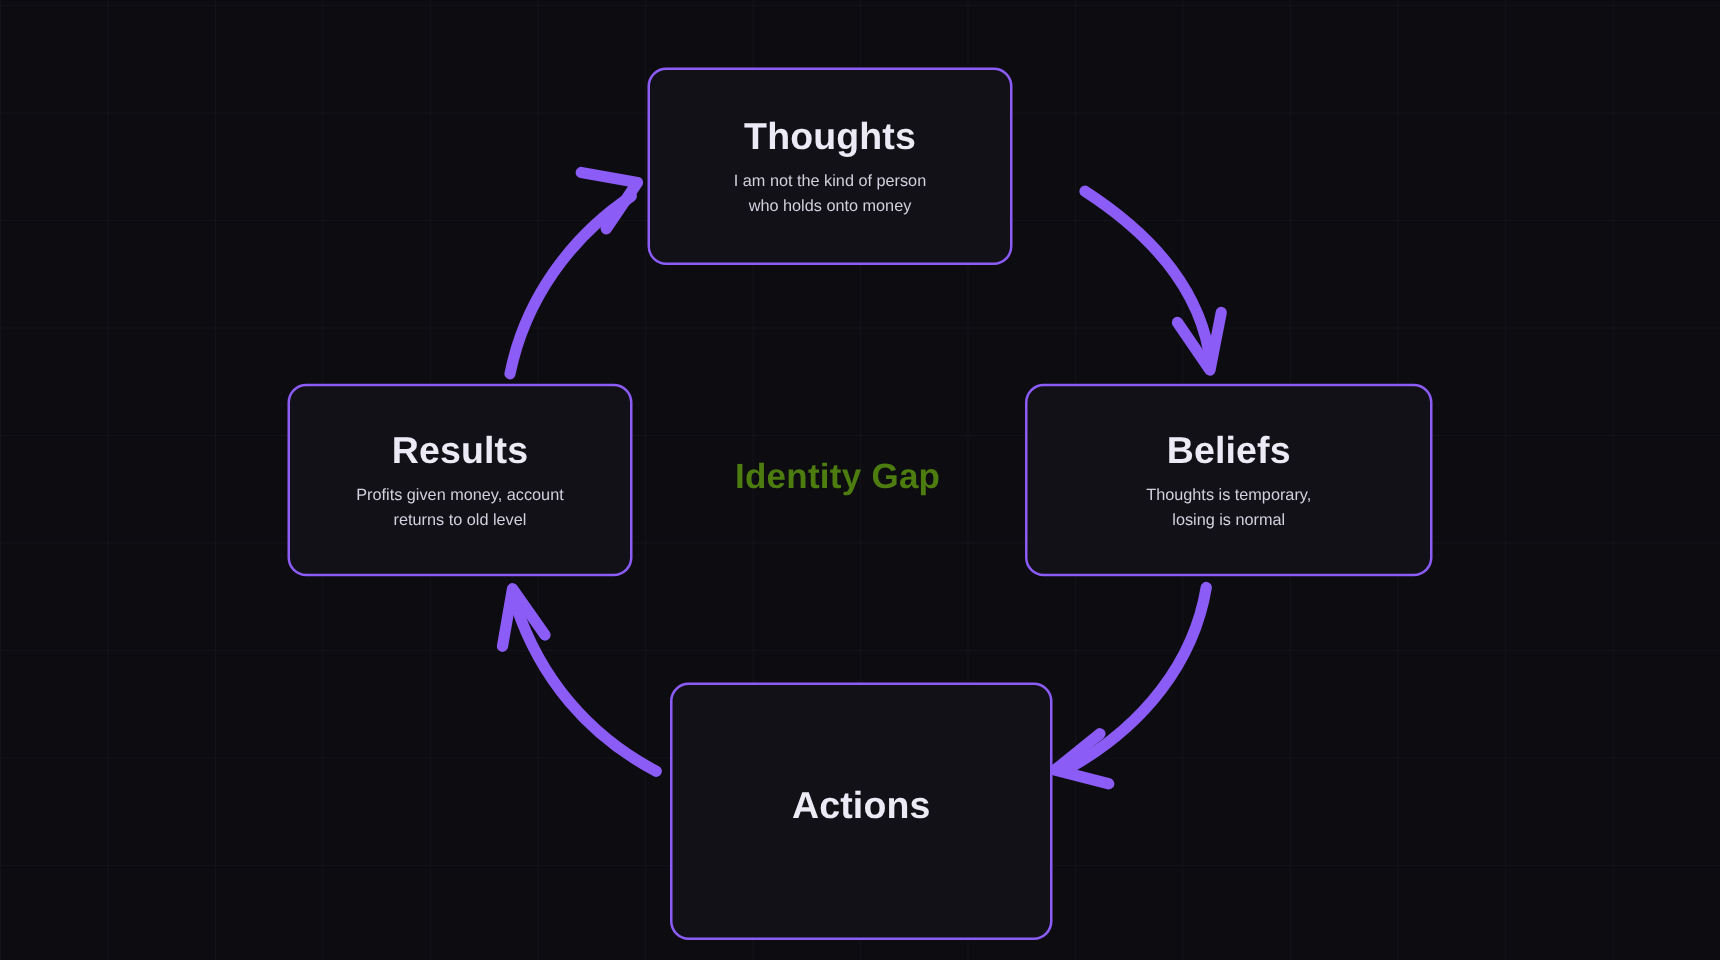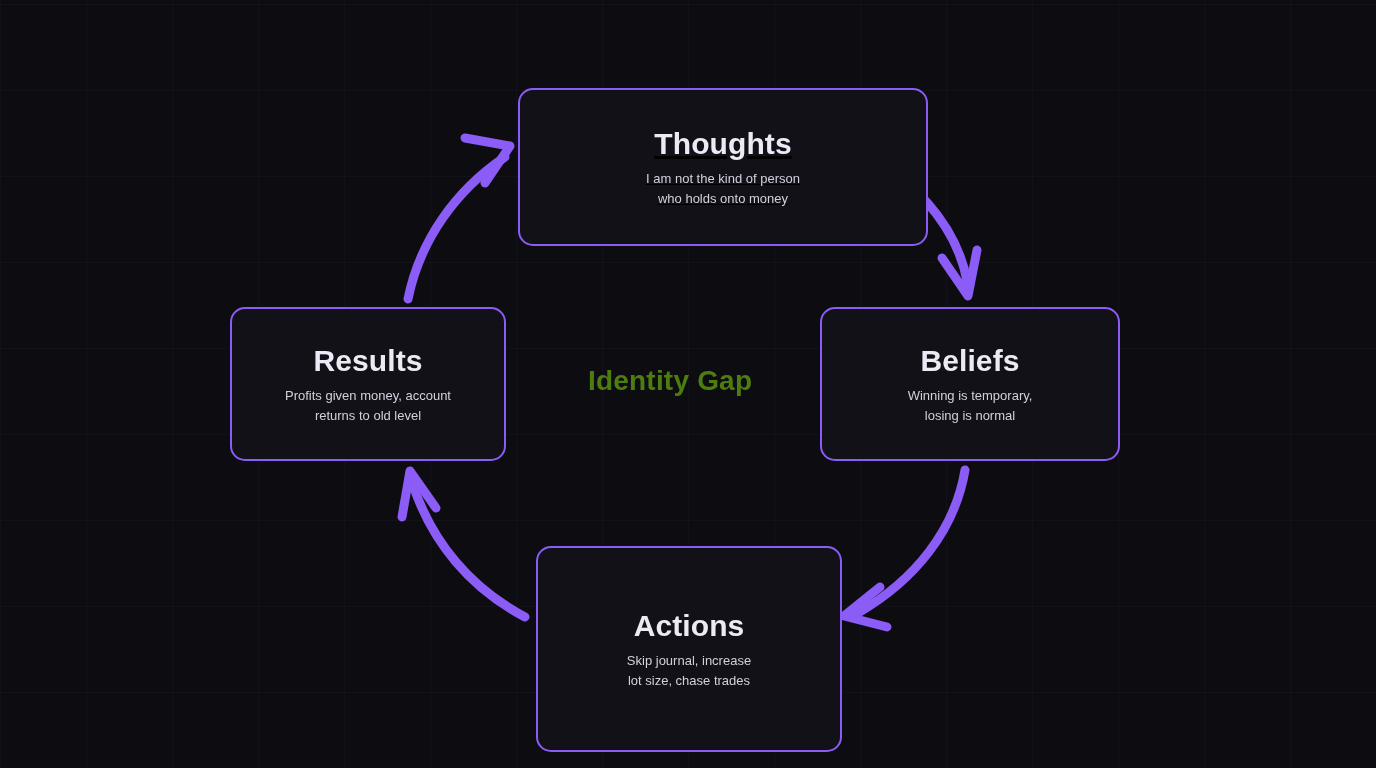--- a/index.html
+++ b/index.html
@@ -57,22 +57,22 @@
     margin-bottom: 8px;
   }
   .node-desc {
     font-size: 13px;
     font-weight: normal;
     color: #d2d0dc;
     line-height: 1.48;
     white-space: pre-line;
   }
 
-  #node-thoughts { left: 518px; top: 88px;  width: 410px; height: 158px; text-decoration: underline; }
-  #node-beliefs  { left: 820px; top: 307px; width: 300px; height: 154px; }
+  #node-thoughts { left: 518px; top: 54px;  width: 292px; height: 158px; }
+  #node-beliefs  { left: 820px; top: 307px; width: 326px; height: 154px; }
   #node-actions  { left: 536px; top: 546px; width: 306px; height: 206px; }
   #node-results  { left: 230px; top: 307px; width: 276px; height: 154px; }
 
   #center-label {
     position: absolute;
     left: 588px;
     top: 364px;
     width: 200px;
     text-align: left;
     font-size: 28px;
@@ -113,28 +113,26 @@
   </svg>
 
   <div class="node" id="node-thoughts">
     <div class="node-title">Thoughts</div>
     <div class="node-desc">I am not the kind of person
 who holds onto money</div>
   </div>
 
   <div class="node" id="node-beliefs">
     <div class="node-title">Beliefs</div>
-    <div class="node-desc">Winning is temporary,
+    <div class="node-desc">Thoughts is temporary,
 losing is normal</div>
   </div>
 
   <div class="node" id="node-actions">
     <div class="node-title">Actions</div>
-    <div class="node-desc">Skip journal, increase
-lot size, chase trades</div>
   </div>
 
   <div class="node" id="node-results">
     <div class="node-title">Results</div>
     <div class="node-desc">Profits given money, account
 returns to old level</div>
   </div>
 
   <div id="center-label">Identity Gap</div>
 

